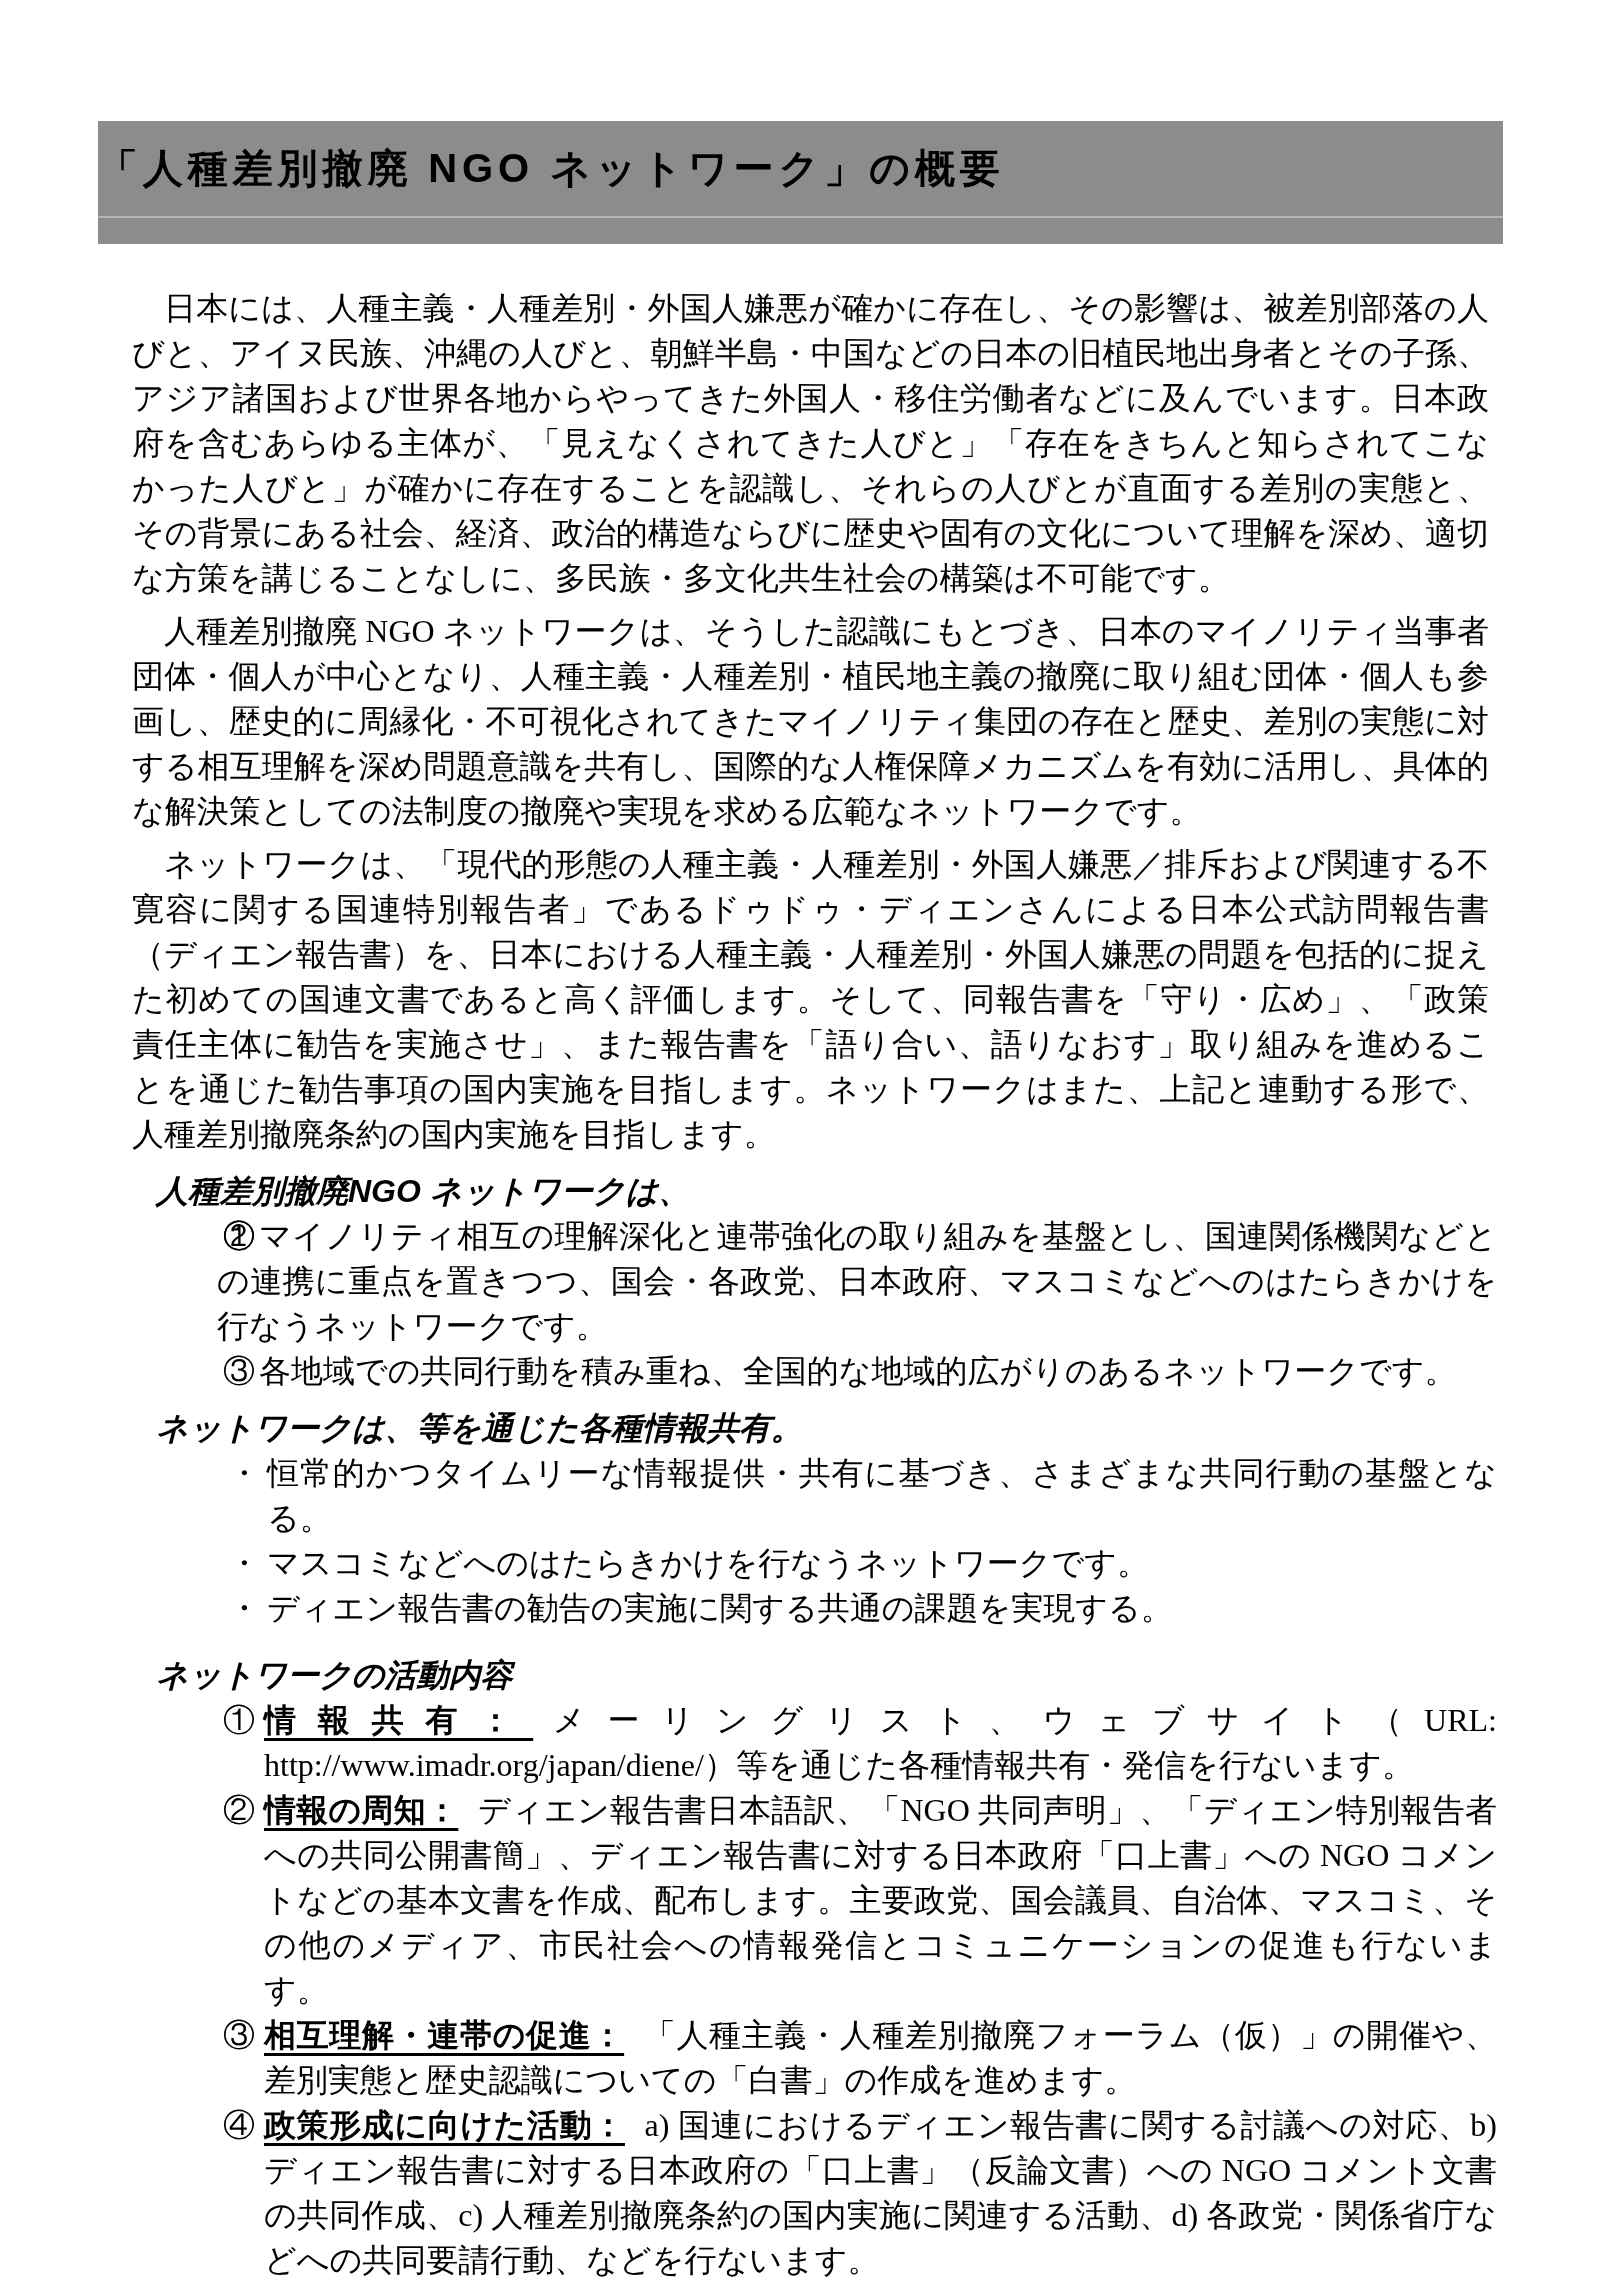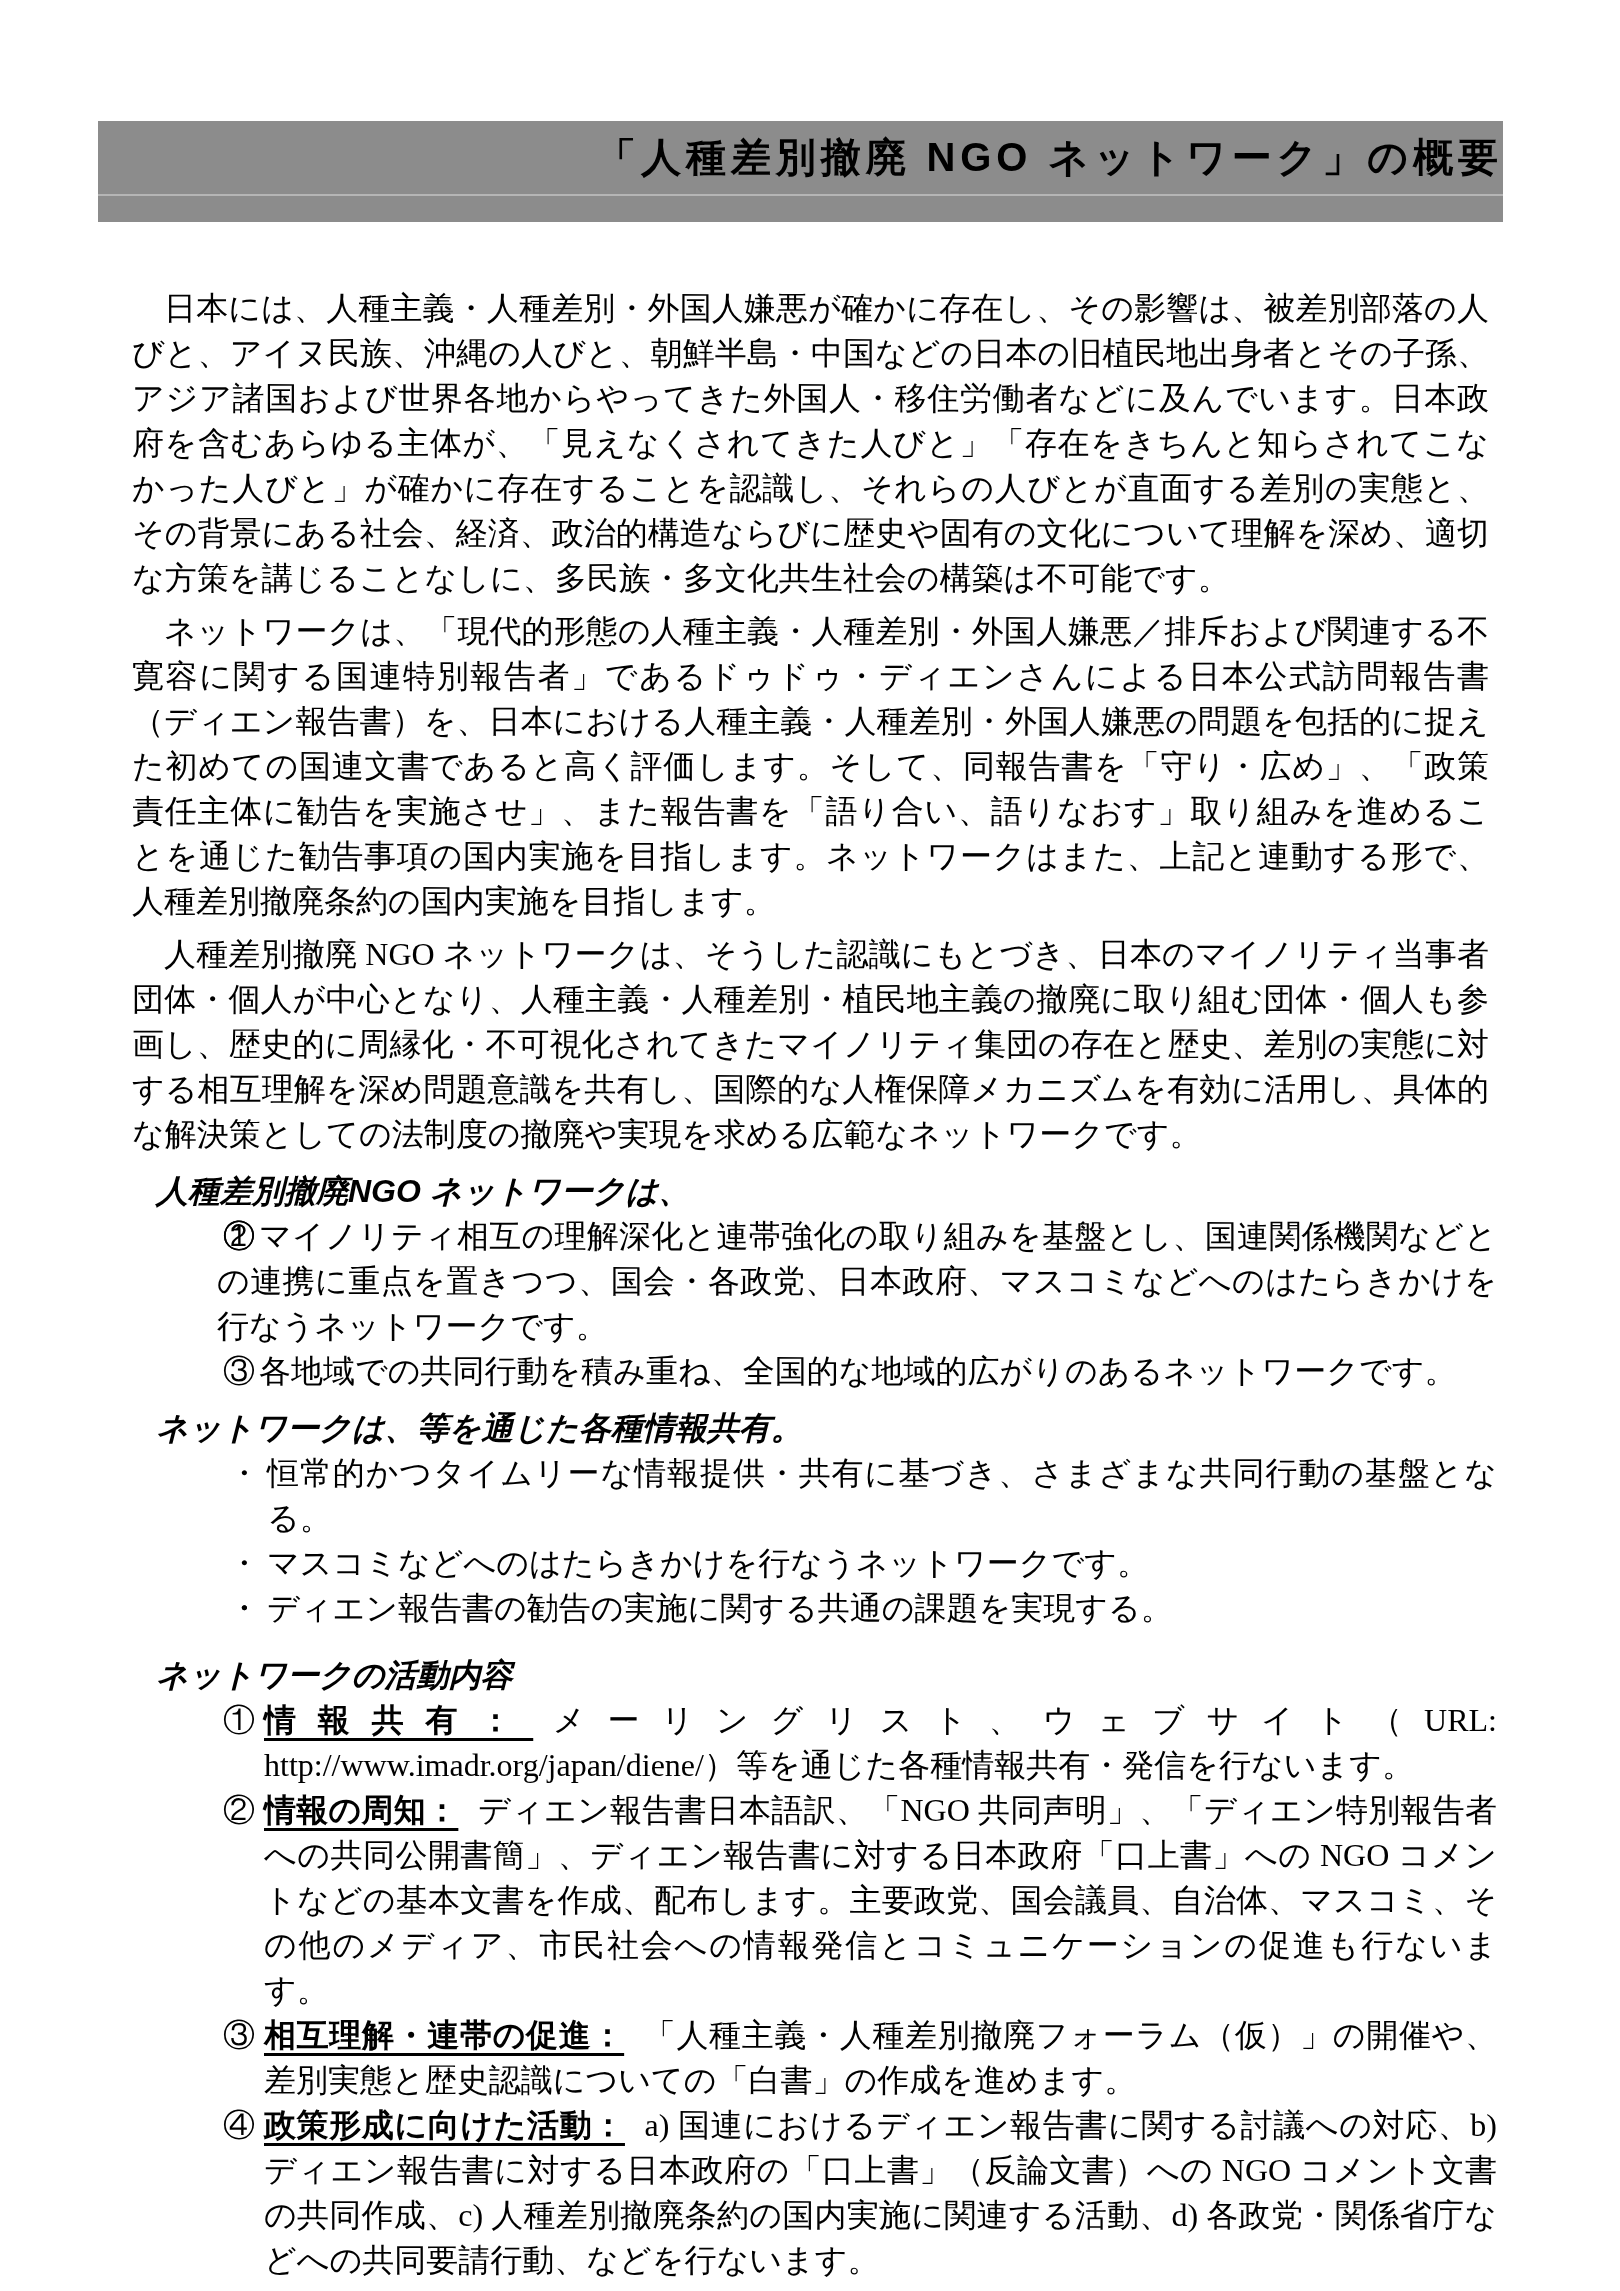--- a/index.html
+++ b/index.html
@@ -11,22 +11,22 @@
     font-family:"Liberation Serif","DejaVu Serif",serif;
     font-size:32px; line-height:45px; color:#000;
     overflow:hidden;
   }
   
   .header-bar {
     position:absolute; left:98px; top:121px; width:1405px;
     background:#8c8c8c;
   }
   .header-row-main {
-    height:73px;
-    display:flex; align-items:center; justify-content:flex-end;
+    height:95px;
+    display:flex; align-items:center; justify-content:flex-start;
   }
   .header-title {
     margin:0;
     font-family:"Liberation Sans","DejaVu Sans",sans-serif;
     font-weight:bold; font-size:40px; letter-spacing:4.9px;
     color:#000; white-space:nowrap;
   }
   .header-row-empty { height:25.5px; border-top:2px solid #b5b5b5; }
 
   
@@ -71,22 +71,22 @@
   <div class="header-bar">
     <div class="header-row-main">
       <h1 class="header-title">「人種差別撤廃 NGO ネットワーク」の概要</h1>
     </div>
     <div class="header-row-empty"></div>
   </div>
 
   <div class="content">
 
     <p class="para">日本には、人種主義・人種差別・外国人嫌悪が確かに存在し、その影響は、被差別部落の人びと、アイヌ民族、沖縄の人びと、朝鮮半島・中国などの日本の旧植民地出身者とその子孫、アジア諸国および世界各地からやってきた外国人・移住労働者などに及んでいます。日本政府を含むあらゆる主体が、「見えなくされてきた人びと」「存在をきちんと知らされてこなかった人びと」が確かに存在することを認識し、それらの人びとが直面する差別の実態と、その背景にある社会、経済、政治的構造ならびに歴史や固有の文化について理解を深め、適切な方策を講じることなしに、多民族・多文化共生社会の構築は不可能です。</p>
+    <p class="para">人種差別撤廃 NGO ネットワークは、そうした認識にもとづき、日本のマイノリティ当事者団体・個人が中心となり、人種主義・人種差別・植民地主義の撤廃に取り組む団体・個人も参画し、歴史的に周縁化・不可視化されてきたマイノリティ集団の存在と歴史、差別の実態に対する相互理解を深め問題意識を共有し、国際的な人権保障メカニズムを有効に活用し、具体的な解決策としての法制度の撤廃や実現を求める広範なネットワークです。</p>
     <p class="para">ネットワークは、「現代的形態の人種主義・人種差別・外国人嫌悪／排斥および関連する不寛容に関する国連特別報告者」であるドゥドゥ・ディエンさんによる日本公式訪問報告書（ディエン報告書）を、日本における人種主義・人種差別・外国人嫌悪の問題を包括的に捉えた初めての国連文書であると高く評価します。そして、同報告書を「守り・広め」、「政策責任主体に勧告を実施させ」、また報告書を「語り合い、語りなおす」取り組みを進めることを通じた勧告事項の国内実施を目指します。ネットワークはまた、上記と連動する形で、人種差別撤廃条約の国内実施を目指します。</p>
-    <p class="para">人種差別撤廃 NGO ネットワークは、そうした認識にもとづき、日本のマイノリティ当事者団体・個人が中心となり、人種主義・人種差別・植民地主義の撤廃に取り組む団体・個人も参画し、歴史的に周縁化・不可視化されてきたマイノリティ集団の存在と歴史、差別の実態に対する相互理解を深め問題意識を共有し、国際的な人権保障メカニズムを有効に活用し、具体的な解決策としての法制度の撤廃や実現を求める広範なネットワークです。</p>
 
     <div class="section sec-network">
       <h2 class="heading">人種差別撤廃NGO ネットワークは、</h2>
       <div class="net-item">
         <span class="marker">①</span>
       </div>
       <div class="net-item">
         <span class="marker">②</span>
         <span>マイノリティ相互の理解深化と連帯強化の取り組みを基盤とし、国連関係機関などとの連携に重点を置きつつ、国会・各政党、日本政府、マスコミなどへのはたらきかけを行なうネットワークです。</span>
       </div>

